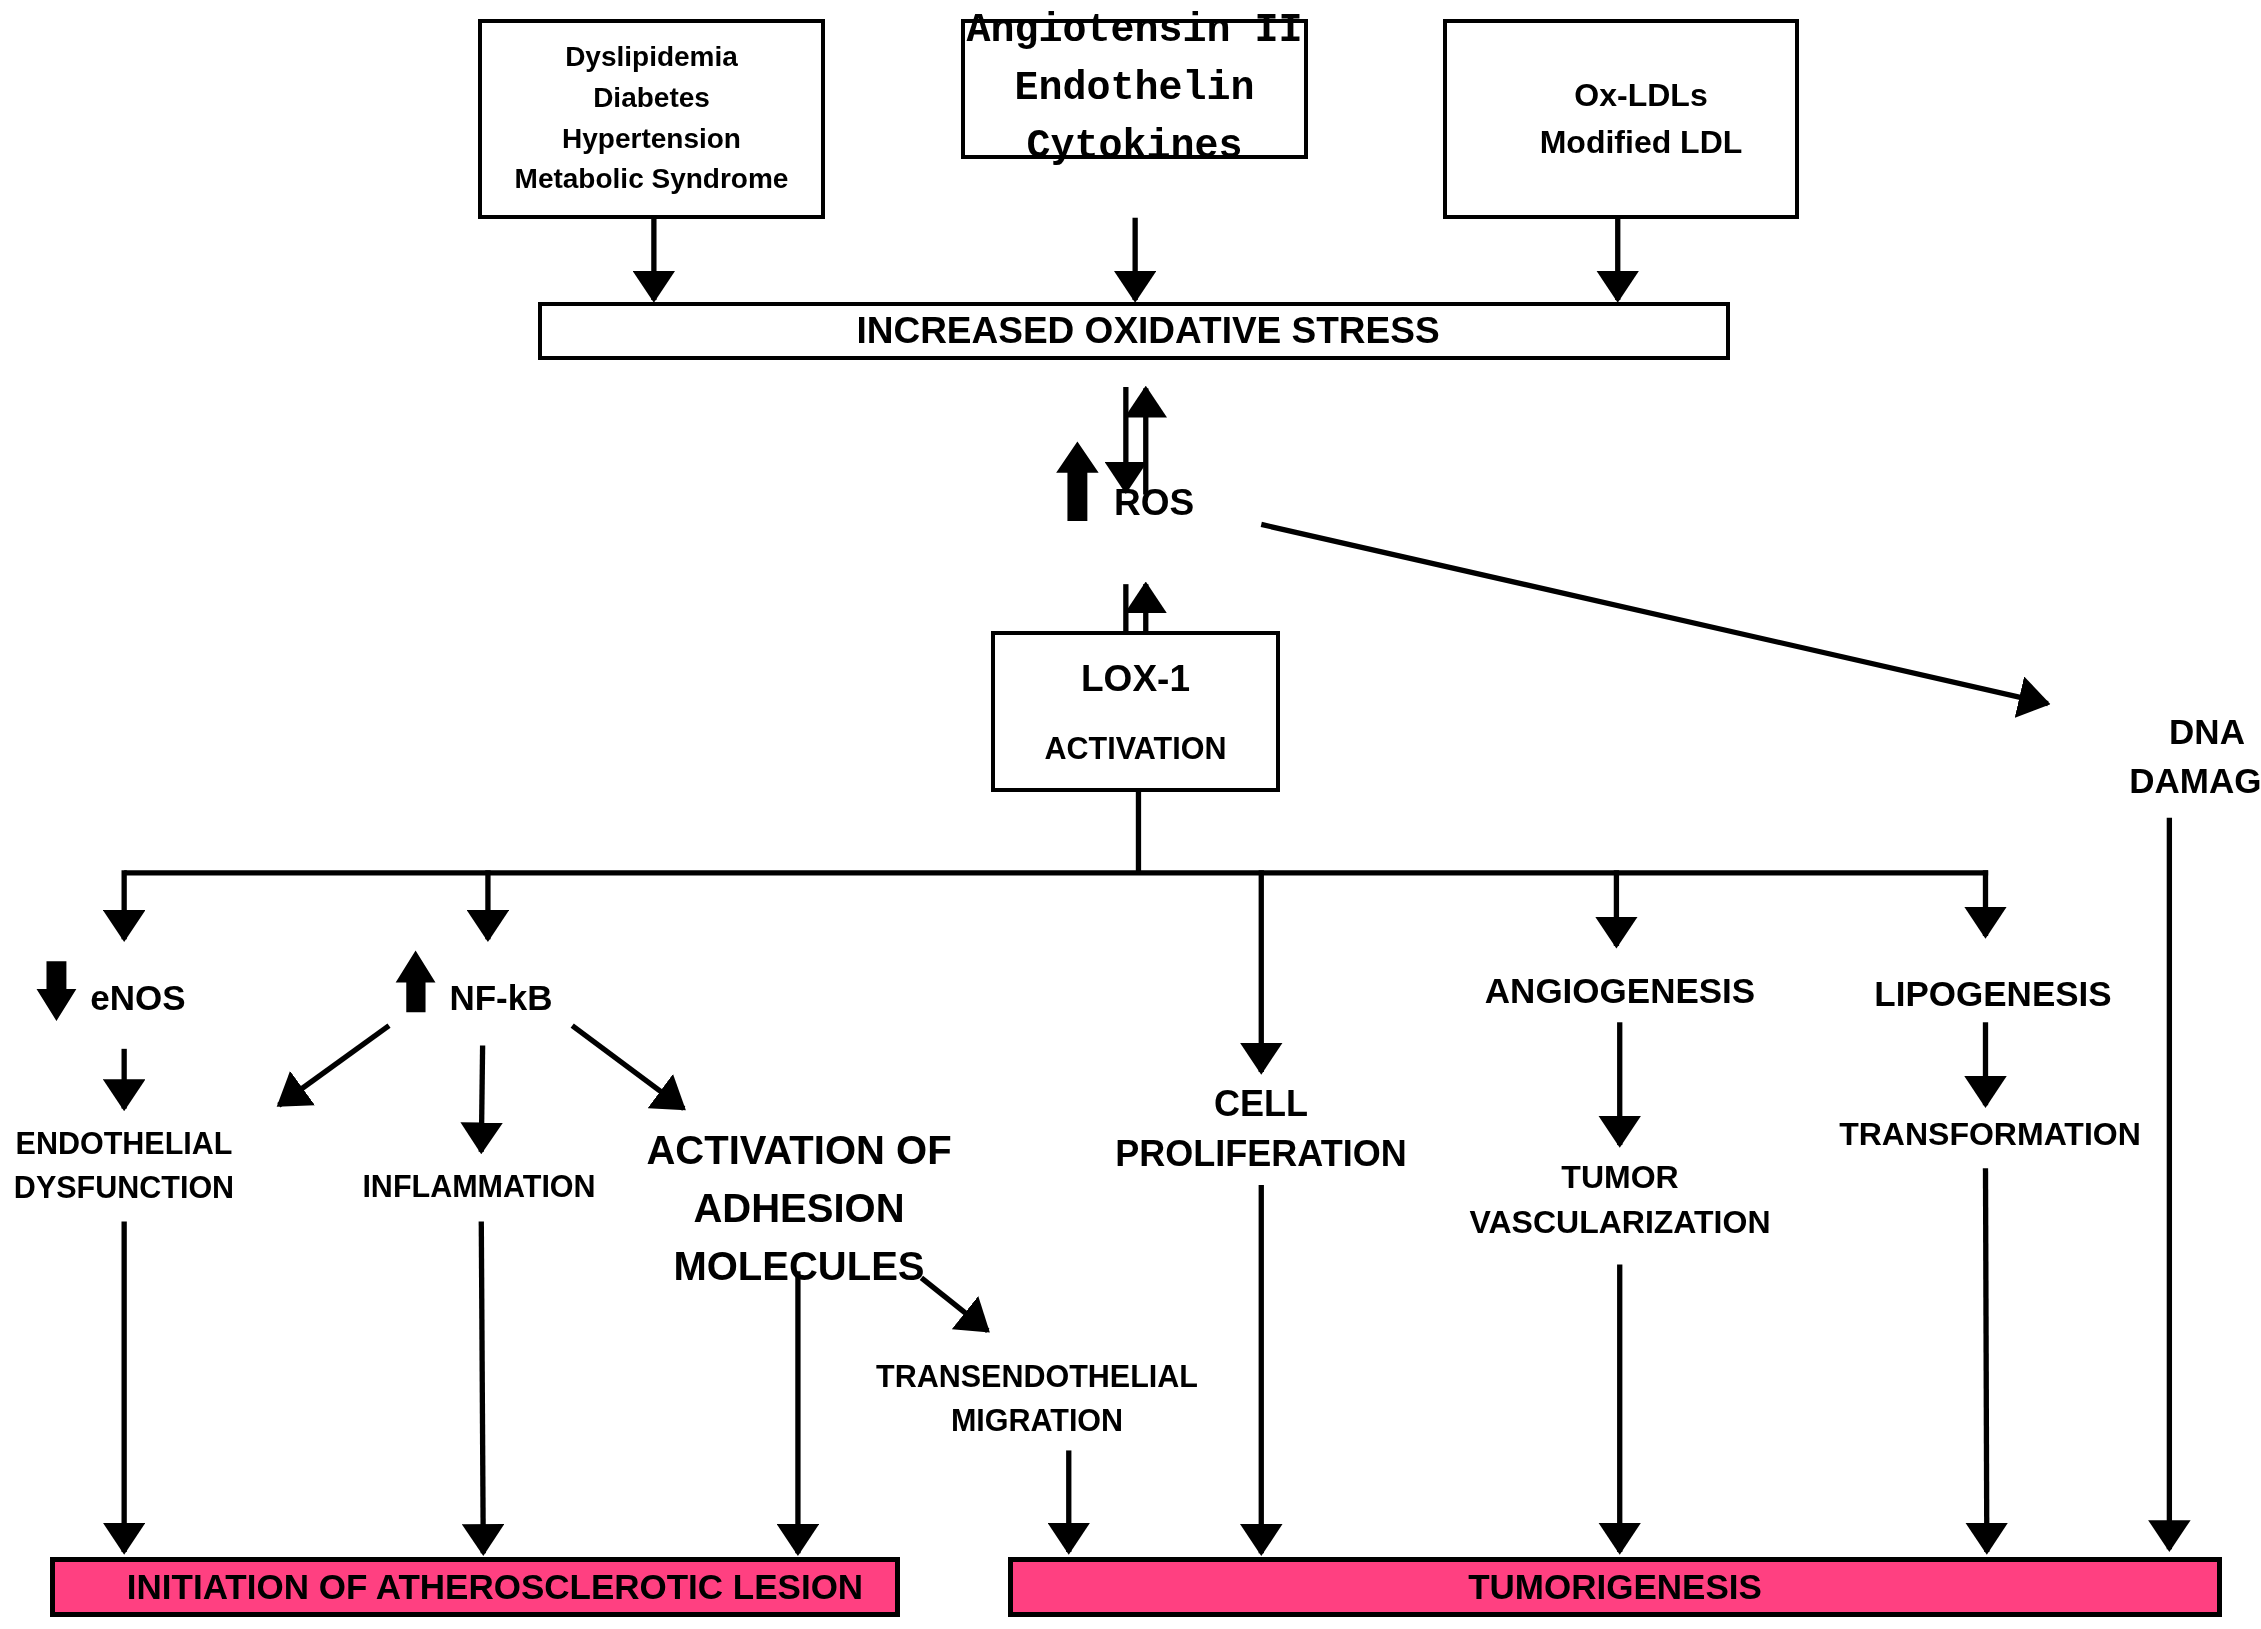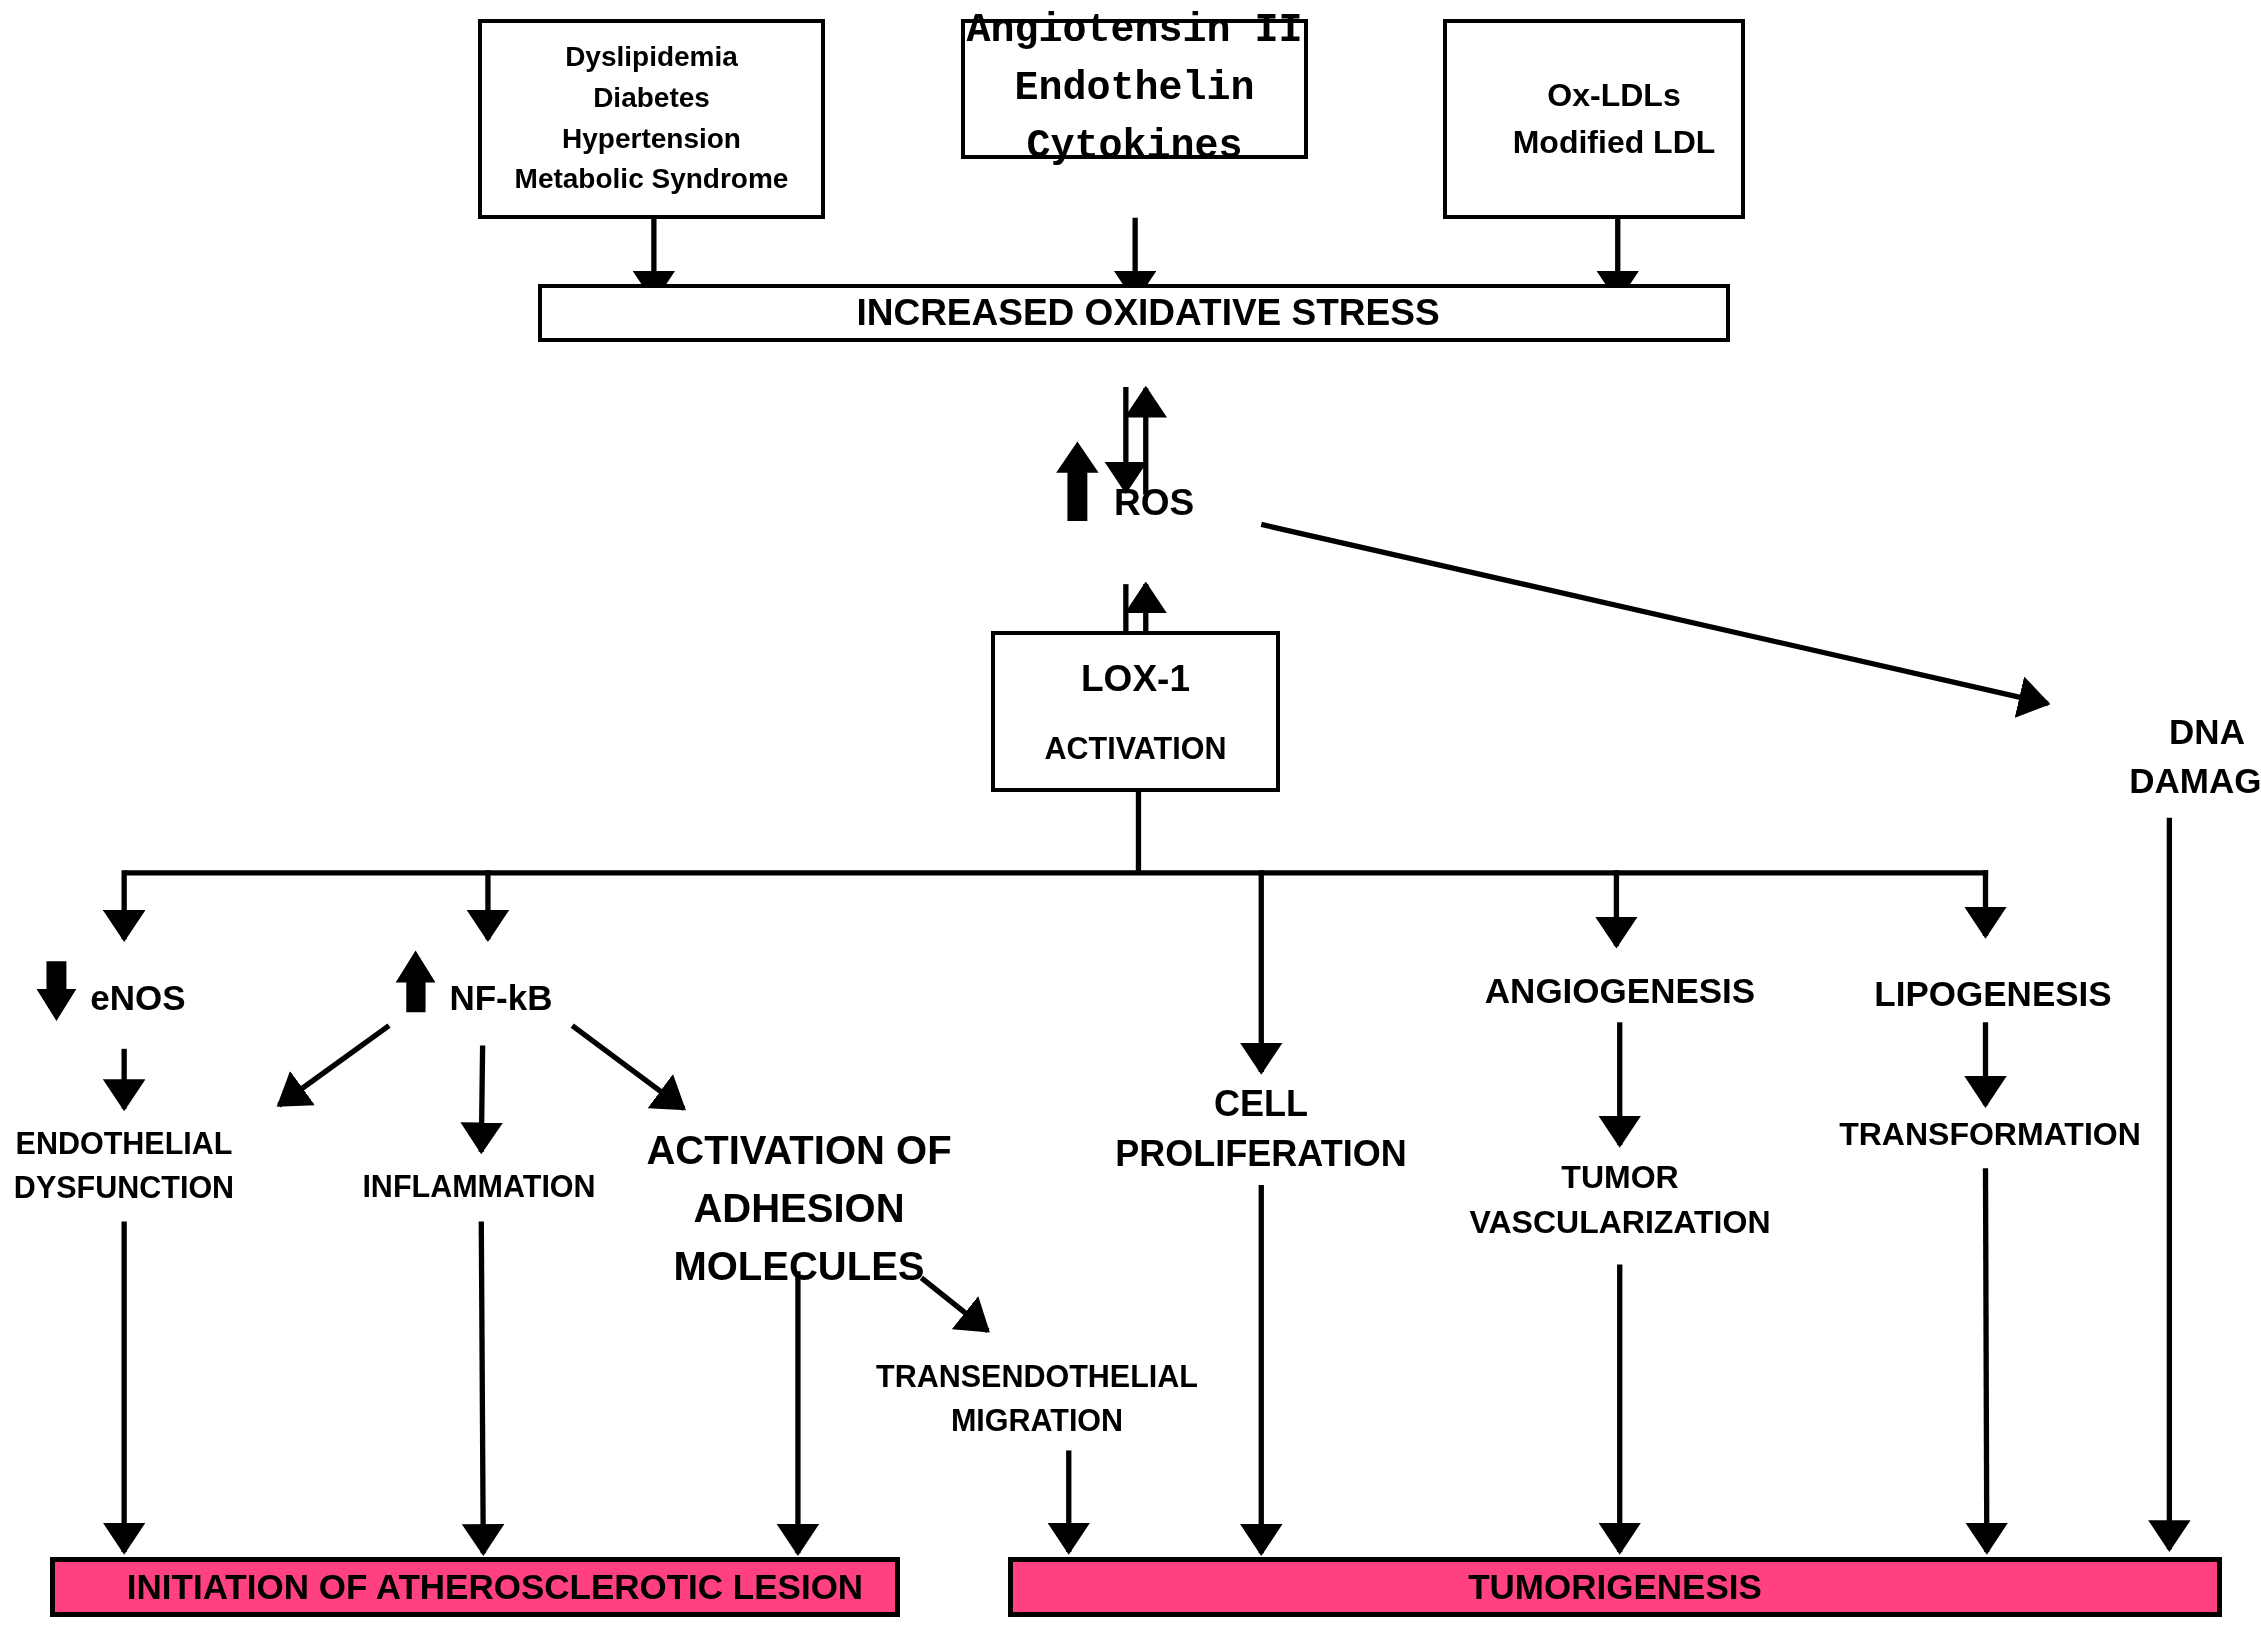--- a/index.html
+++ b/index.html
@@ -77,26 +77,26 @@
   <div class="ln">Dyslipidemia</div>
   <div class="ln">Diabetes</div>
   <div class="ln">Hypertension</div>
   <div class="ln">Metabolic Syndrome</div>
 </div>
 <div class="box" style="left:961px;top:18.6px;width:347px;height:140px;font-size:40px;line-height:1.45;font-family:Liberation Mono, monospace;">
   <div class="ln">Angiotensin II</div>
   <div class="ln">Endothelin</div>
   <div class="ln">Cytokines</div>
 </div>
-<div class="box" style="left:1443px;top:18.6px;width:302px;height:200px;font-size:32px;line-height:1.45;padding-left:40px;">
+<div class="box" style="left:1443px;top:18.6px;width:356px;height:200px;font-size:32px;line-height:1.45;padding-left:40px;">
   <div class="ln">Ox-LDLs</div>
   <div class="ln">Modified LDL</div>
 </div>
 
-<div class="box" style="left:538px;top:284px;width:1192px;height:58px;font-size:37px;padding-left:28px;">
+<div class="box" style="left:538px;top:302px;width:1192px;height:58px;font-size:37px;padding-left:28px;">
   <div class="ln">INCREASED OXIDATIVE STRESS</div>
 </div>
 
 <div class="lbl" style="left:1154px;top:477px;font-size:37px;">ROS</div>
 
 <div class="box" style="left:991px;top:631px;width:289px;height:161px;gap:24px;">
   <div class="ln" style="font-size:37px;line-height:1.35;">LOX-1</div>
   <div class="ln" style="font-size:30.5px;line-height:1.35;">ACTIVATION</div>
 </div>
 

